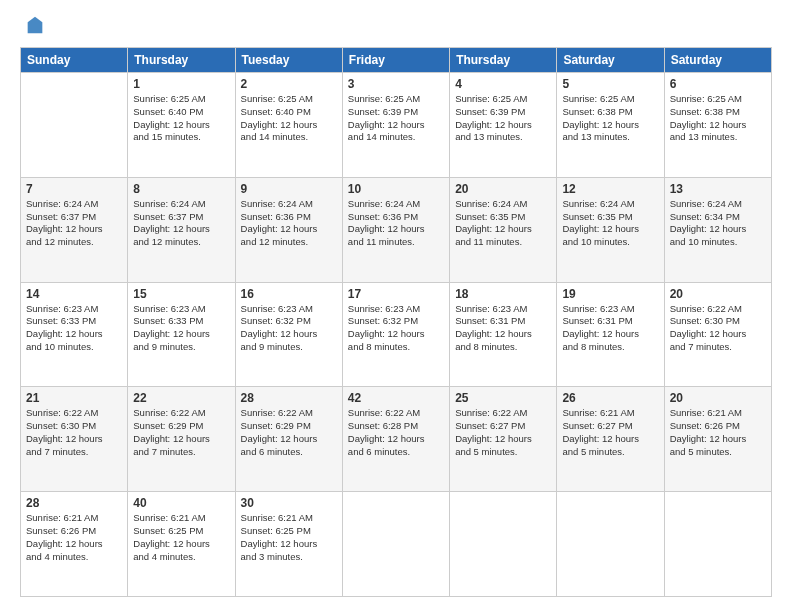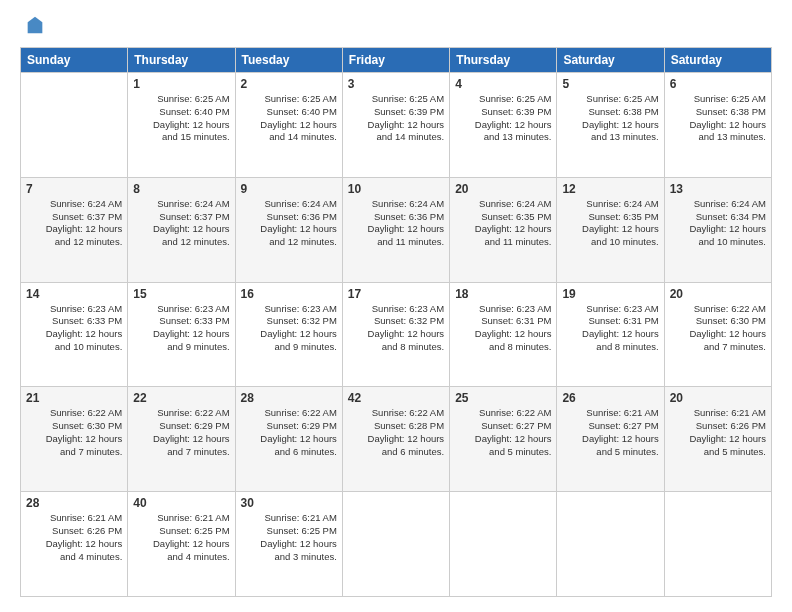--- a/index.html
+++ b/index.html
@@ -85,21 +85,20 @@
       font-size: 12px;
       font-weight: bold;
       color: #333;
       display: block;
       margin-bottom: 2px;
     }
     .day-info {
       font-size: 9.5px;
       color: #333;
       line-height: 1.35;
-      text-align: right;
     }
     .empty-cell {
       background: #f9f9f9;
     }
     tr:nth-child(even) td {
       background-color: #f5f5f5;
     }
     tr:nth-child(odd) td {
       background-color: #ffffff;
     }

